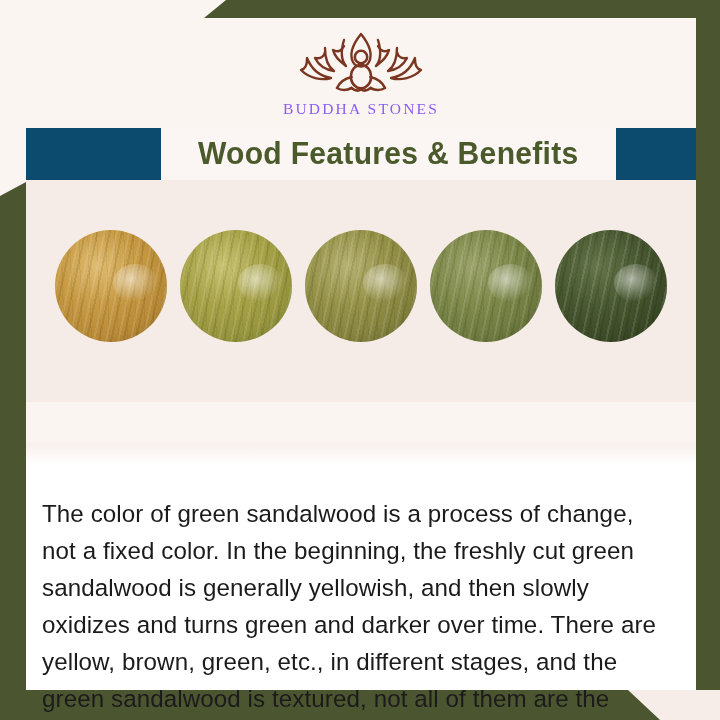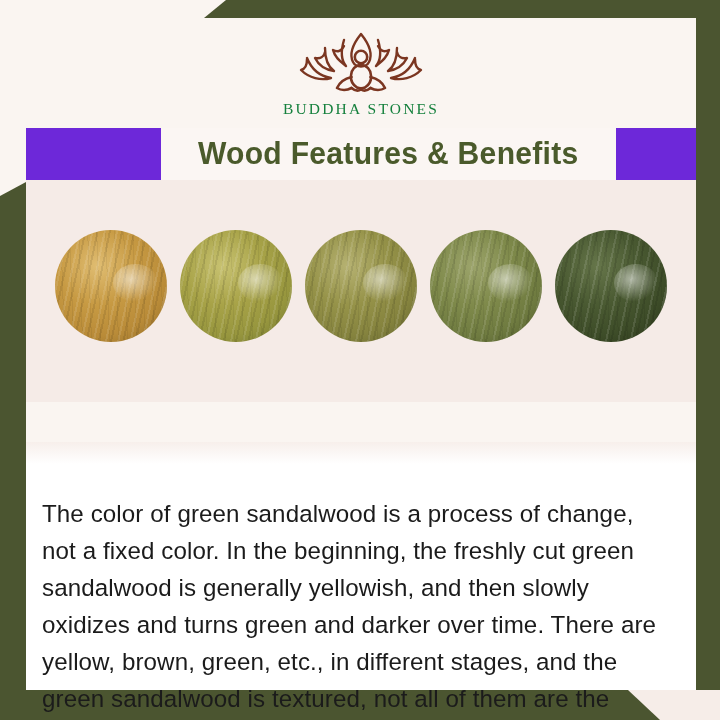--- a/index.html
+++ b/index.html
@@ -90,32 +90,32 @@
   .logo-mark {
     width: 160px;
     height: 66px;
     display: block;
   }
   .logo-text {
     margin-top: 6px;
     font-family: "Liberation Serif", serif;
     font-size: 15.5px;
     letter-spacing: 2.2px;
-    color: #15803d;
+    color: #8b5cf6;
     font-weight: 400;
   }
 
   
   .title-band {
     position: absolute;
     left: 26px;
     top: 128px;
     width: 670px;
     height: 52px;
-    background: #6d28d9;
+    background: #0c4a6e;
   }
   .title-inner {
     position: absolute;
     left: 135px;
     top: 0;
     width: 455px;
     height: 52px;
     background: #FBF6F3;
     display: flex;
     align-items: center;

